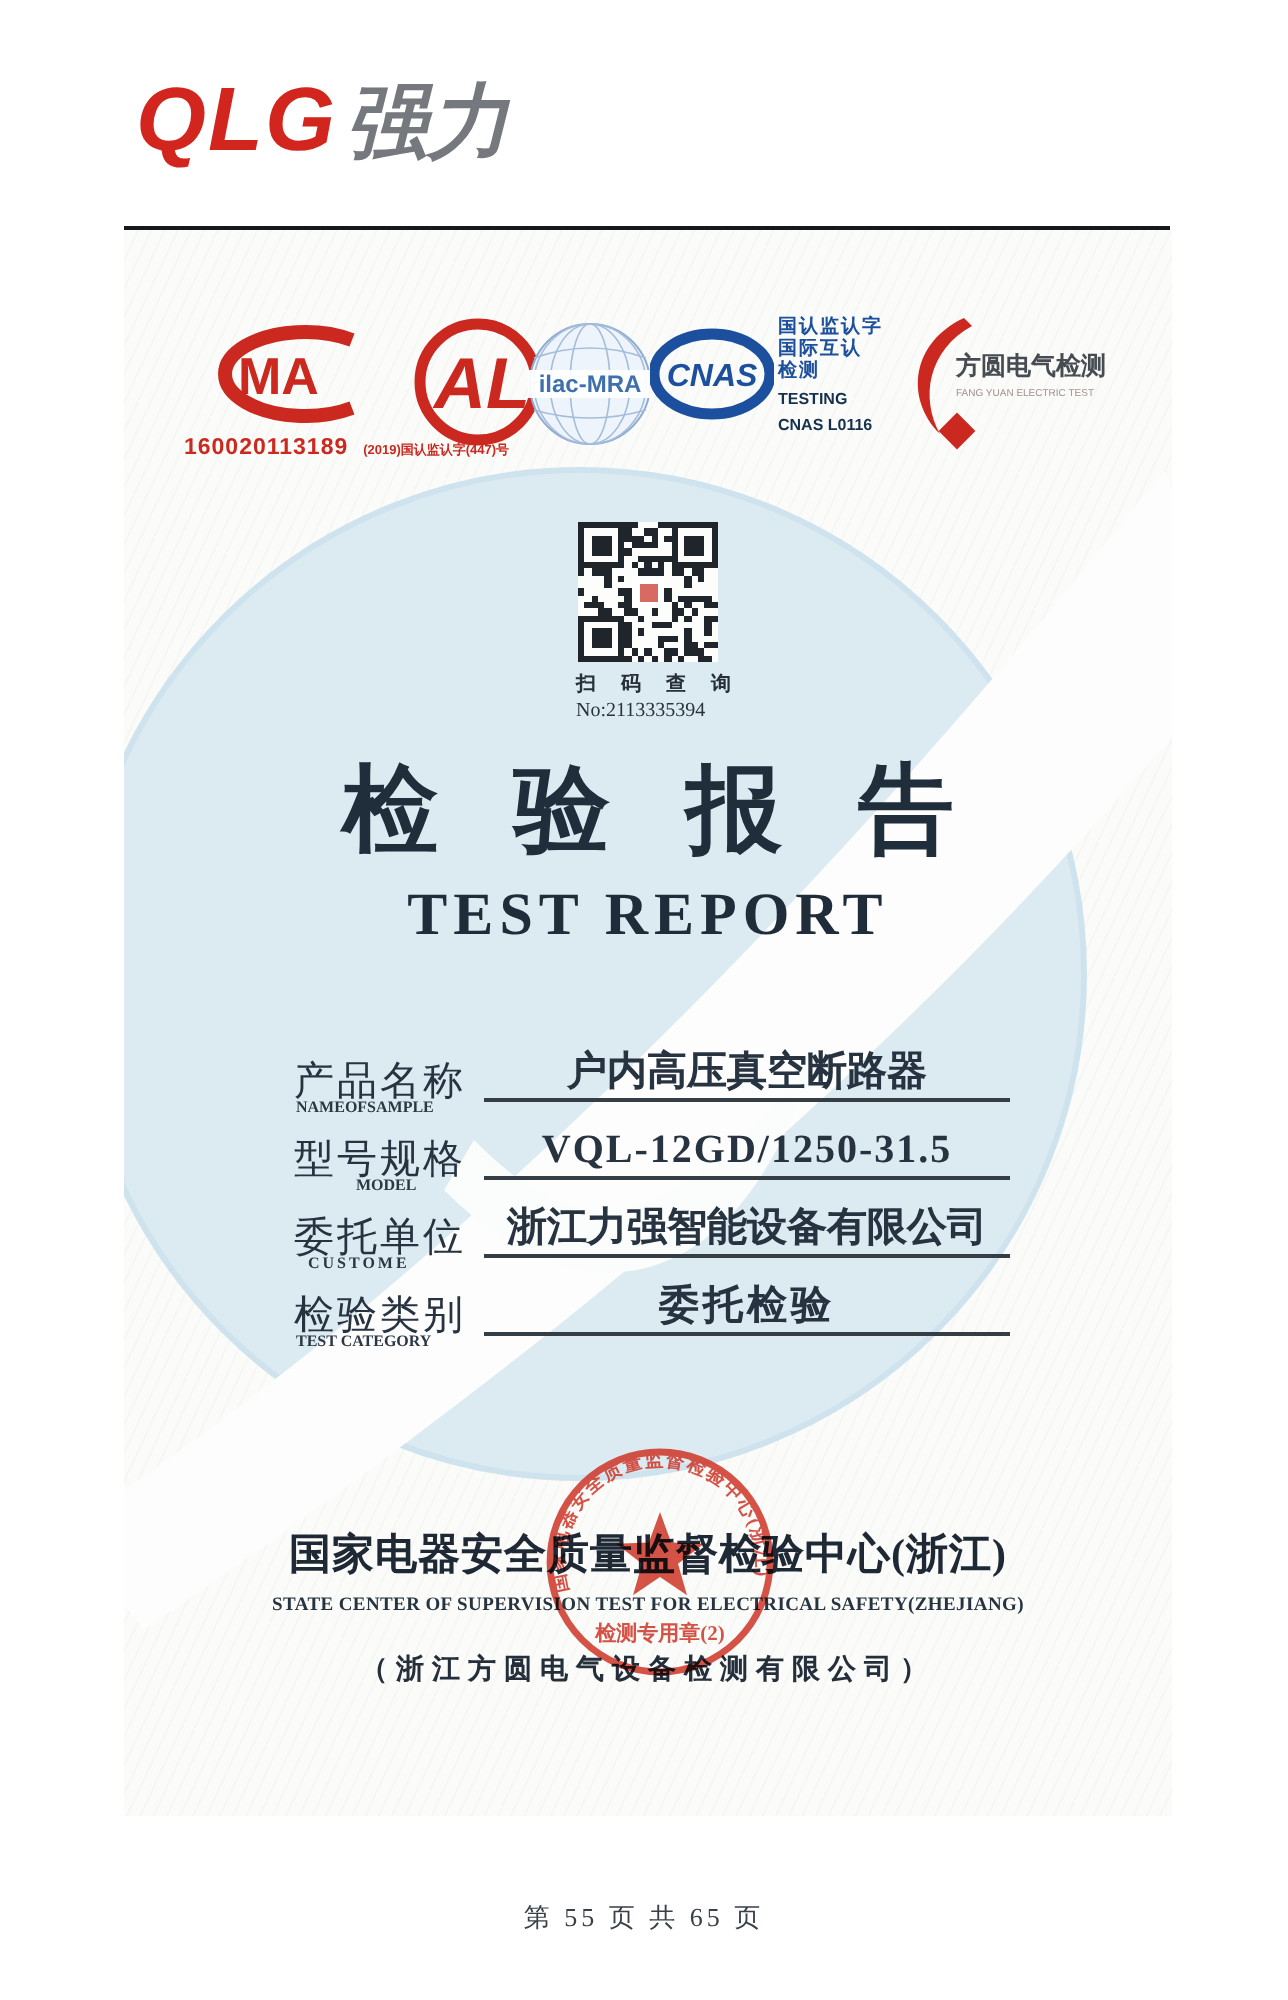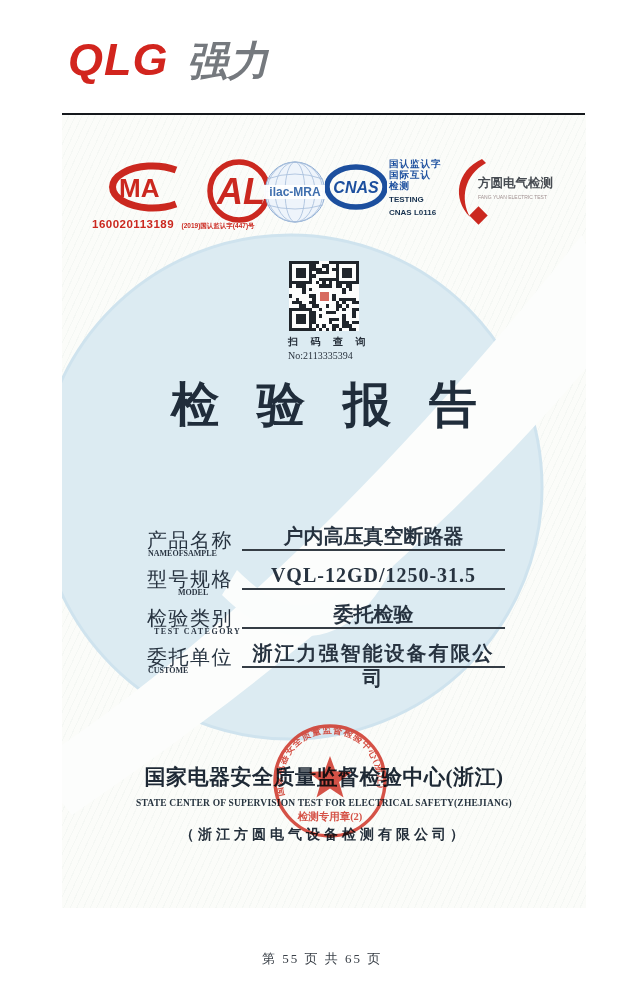--- a/index.html
+++ b/index.html
@@ -4,21 +4,21 @@
 <style>
   html,body{margin:0;padding:0;}
   body{
     width:644px;height:1000px;position:relative;background:#ffffff;overflow:hidden;
     font-family:"Liberation Serif","DejaVu Serif",serif;color:var(--ink,#273340);
   }
   
   .brand{position:absolute;left:68px;top:34px;font-family:"Liberation Sans","DejaVu Sans",sans-serif;
          font-style:italic;font-weight:bold;white-space:nowrap;}
   .brand-en{color:var(--brand-red);font-size:45px;letter-spacing:1px;}
-  .brand-cn{color:var(--logo-gray);font-size:41px;margin-left:18px;}
+  .brand-cn{color:var(--logo-gray);font-size:41px;margin-left:4px;}
   .rule{position:absolute;left:62px;top:113px;width:523px;height:2px;background:#15181c;}
   
   .sheet{position:absolute;left:62px;top:115px;width:524px;height:793px;background:var(--paper);
          background-image:repeating-linear-gradient(115deg,rgba(185,205,198,.10) 0 1px,transparent 1px 6px);}
   .wm{position:absolute;left:0;top:0;z-index:0;}
   .layer{position:absolute;left:0;top:0;width:100%;height:100%;z-index:1;}
   
   .cert{position:absolute;}
   .cma-num{position:absolute;left:30px;top:99px;width:210px;white-space:nowrap;
            font-family:"Liberation Sans",sans-serif;color:var(--cert-red);}
@@ -578,41 +578,42 @@
           <div></div>
           <div class="on"></div>
           <div class="on"></div>
           <div></div>
         </div>
       <div class="qr-caption">扫 码 查 询</div>
       <div class="qr-number">No:2113335394</div>
     </div>
 
     <div class="title-cn">检 验 报 告</div>
+    <div class="title-en">TEST REPORT</div>
 
     <div class="form">
       <div class="frow">
         <span class="flabel">产品名称</span>
         <span class="fsub">NAMEOFSAMPLE</span>
         <span class="fline">户内高压真空断路器</span>
       </div>
       <div class="frow">
         <span class="flabel">型号规格</span>
         <span class="fsub">MODEL</span>
         <span class="fline">VQL-12GD/1250-31.5</span>
       </div>
       <div class="frow">
+        <span class="flabel">委托单位</span>
+        <span class="fsub">CUSTOME</span>
+        <span class="fline">浙江力强智能设备有限公司</span>
+      </div>
+      <div class="frow">
         <span class="flabel">检验类别</span>
         <span class="fsub">TEST CATEGORY</span>
         <span class="fline">委托检验</span>
-      </div>
-      <div class="frow">
-        <span class="flabel">委托单位</span>
-        <span class="fsub">CUSTOME</span>
-        <span class="fline">浙江力强智能设备有限公司</span>
       </div>
     </div>
 
     <div class="org">
       <div class="org-cn">国家电器安全质量监督检验中心(浙江)</div>
       <div class="org-en">STATE CENTER OF SUPERVISION TEST FOR ELECTRICAL SAFETY(ZHEJIANG)</div>
       <div class="org-sub">（浙江方圆电气设备检测有限公司）</div>
     </div>
 
     <svg class="seal" width="124" height="124" viewBox="0 0 124 124">

